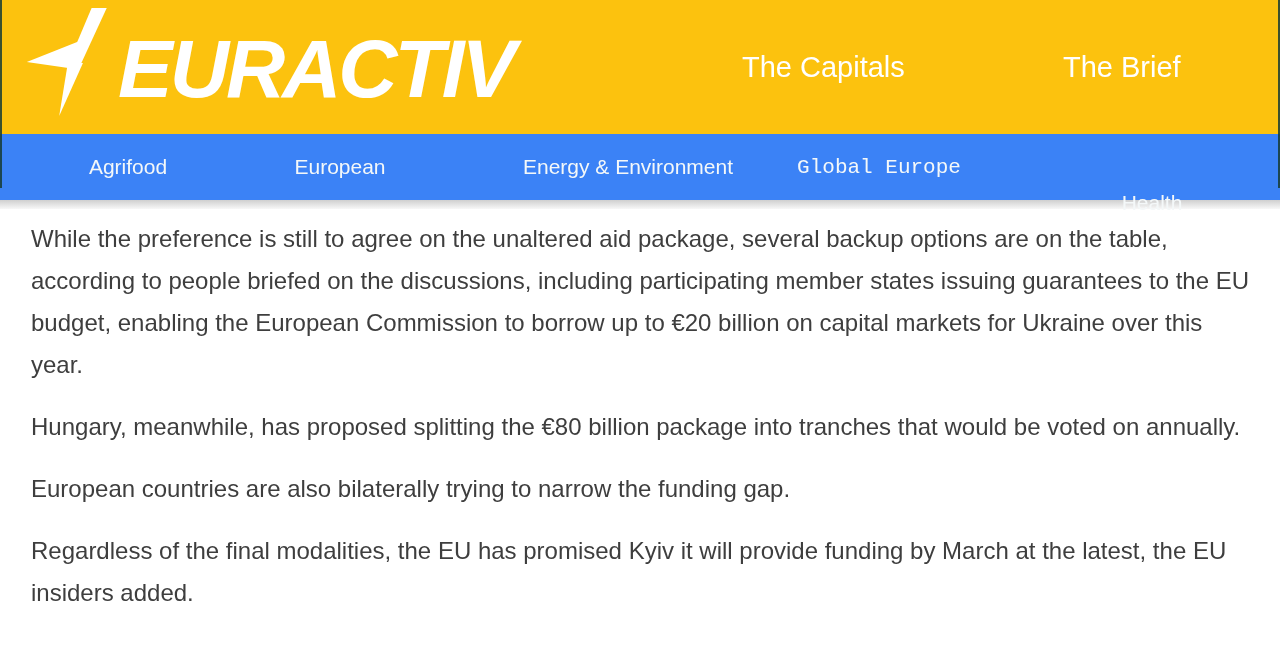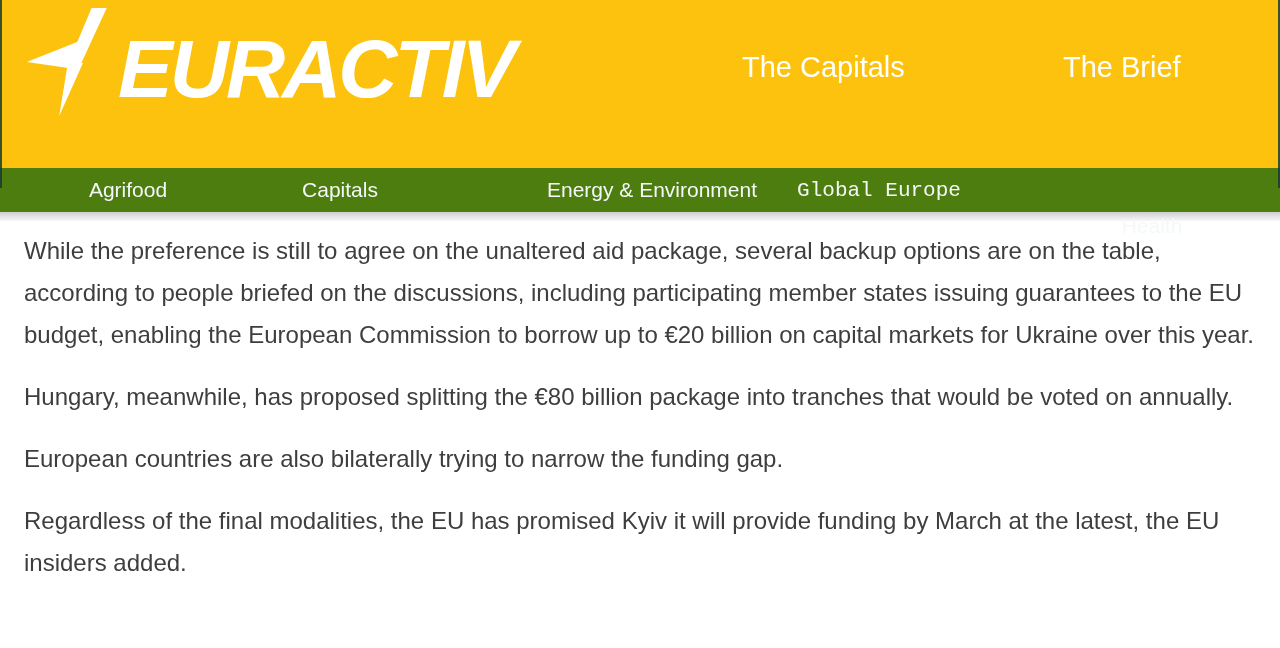--- a/index.html
+++ b/index.html
@@ -10,21 +10,21 @@
     width: 1280px;
     height: 648px;
     overflow: hidden;
   }
   .page { position: relative; width: 1280px; height: 648px; }
 
   
   .masthead {
     position: relative;
     width: 100%;
-    height: 168px;
+    height: 134px;
     background: #FCC20E;
   }
   .logo {
     position: absolute;
     left: 26px;
     top: 8px;
     display: flex;
     align-items: flex-end;
     text-decoration: none;
     cursor: pointer;
@@ -49,50 +49,51 @@
     cursor: pointer;
     line-height: 1.2;
   }
   .hlink-capitals { left: 742px; }
   .hlink-brief   { left: 1063px; }
 
   
   .primary-nav {
     position: relative;
     width: 100%;
-    height: 44px;
-    background: #4d7c0f;
+    height: 66px;
+    background: #3b82f6;
   }
   .primary-nav a {
     position: absolute;
     top: 50%;
     transform: translate(-50%, -50%);
     color: #f4f8f9;
     font-size: 21px;
     font-weight: 400;
     text-decoration: none;
     white-space: nowrap;
     cursor: pointer;
   }
   .primary-nav a:nth-of-type(1) { left: 128px; }
   .primary-nav a:nth-of-type(2) { left: 340px; }
-  .primary-nav a:nth-of-type(3) { left: 652px; }
+  .primary-nav a:nth-of-type(3) { left: 628px; }
   .primary-nav a:nth-of-type(4) { left: 879px; font-family: Liberation Mono, monospace; }
   .primary-nav a:nth-of-type(5) { left: 1152px; margin-top: 36px; }
 
   .nav-shadow {
     width: 100%;
     height: 9px;
     background: linear-gradient(#cfcfcf, #f8f8f8);
   }
 
   
   .article {
     padding: 9px 24px 0 24px;
     background: #ffffff;
+    margin-left: 7px;
   }
   .article p {
     color: #3E3E3E;
     font-size: 24px;
     line-height: 42px;
     margin: 0 0 20px 0;
     font-weight: 400;
   }
 
   
@@ -120,21 +121,21 @@
         <polygon points="38,51 52,51 30,100" fill="#ffffff"></polygon>
       </svg>
       <span class="logo-text">EURACTIV</span>
     </a>
     <a class="hlink hlink-brief">The Brief</a>
     <a class="hlink hlink-capitals">The Capitals</a>
   </header>
 
   <nav class="primary-nav">
     <a>Agrifood</a>
-    <a>Capitals</a>
+    <a>European</a>
     <a>Energy &amp; Environment</a>
     <a>Global Europe</a>
     <a>Health</a>
   </nav>
 
   <div class="nav-shadow"></div>
 
   <main class="article">
     <p>While the preference is still to agree on the unaltered aid package, several backup options are on the table, according to people briefed on the discussions, including participating member states issuing guarantees to the EU budget, enabling the European Commission to borrow up to €20 billion on capital markets for Ukraine over this year.</p>
     <p>Hungary, meanwhile, has proposed splitting the €80 billion package into tranches that would be voted on annually.</p>

